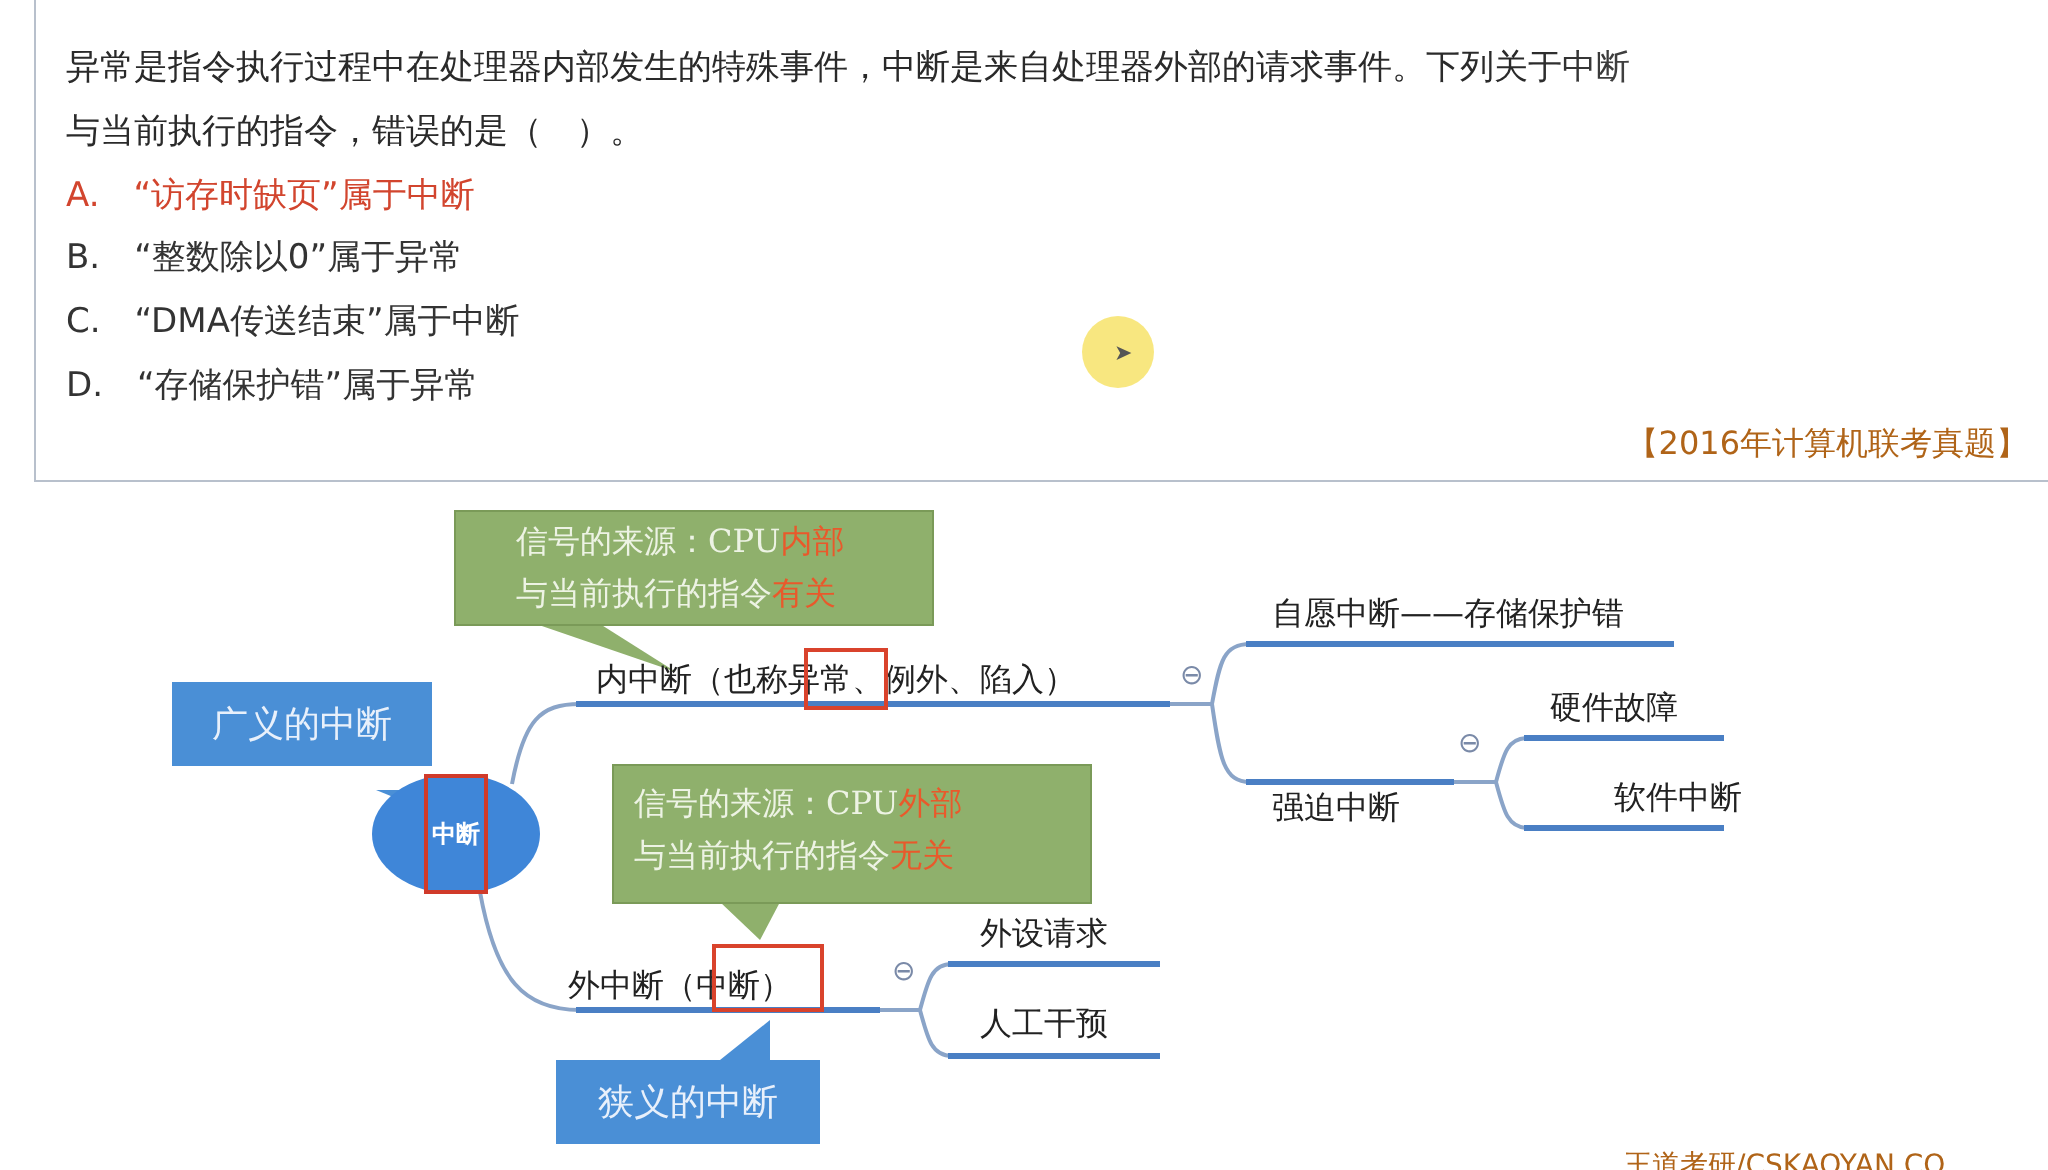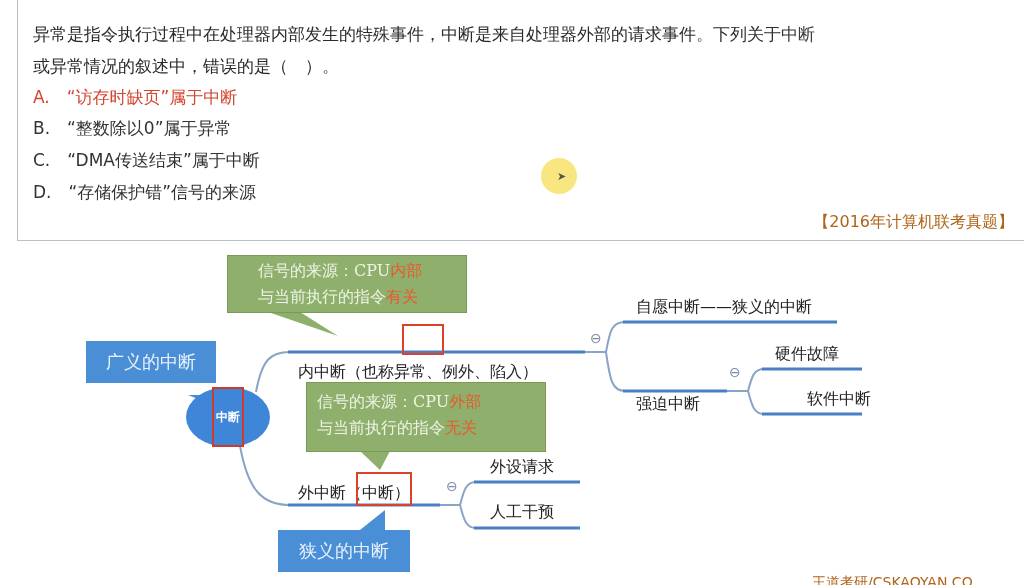--- a/index.html
+++ b/index.html
@@ -28,26 +28,26 @@
   .center span{color:#fff;font-weight:bold;font-size:12px;border:2px solid #d03a2a;padding:16px 2px;line-height:24px;}
   .redbox{position:absolute;border:2.5px solid #d9432c;}
   .watermark{position:absolute;left:812px;top:574px;font-size:14px;color:#b06418;white-space:nowrap;}
 </style>
 </head>
 <body>
 
 <div class="qbox"></div>
 <div class="stem">
   <div>异常是指令执行过程中在处理器内部发生的特殊事件，中断是来自处理器外部的请求事件。下列关于中断</div>
-  <div>或异常情况的叙述中，错误的是（　）。</div>
+  <div>与当前执行的指令，错误的是（　）。</div>
 </div>
 <div class="opt correct" style="top:86px">A.　“访存时缺页”属于中断</div>
 <div class="opt" style="top:117px">B.　“整数除以0”属于异常</div>
 <div class="opt" style="top:149px">C.　“DMA传送结束”属于中断</div>
-<div class="opt" style="top:181px">D.　“存储保护错”信号的来源</div>
+<div class="opt" style="top:181px">D.　“存储保护错”属于异常</div>
 <div class="source">【2016年计算机联考真题】</div>
 <div class="fade"></div>
 
 <div class="cursor-dot"></div>
 <div class="cursor-arrow">➤</div>
 
 <svg class="map" width="1024" height="585">
 
   <path d="M256 392 C262 360, 270 352, 290 352" stroke="#8aa4c8" stroke-width="2" fill="none"></path>
   <line x1="288" y1="352" x2="585" y2="352" stroke="#4a7fc4" stroke-width="3"></line>
@@ -86,27 +86,27 @@
 </div>
 <div class="callout-green" style="left:306px;top:382px;width:240px;height:70px;padding-top:6px;">
   <div><span>信号的来源：CPU</span><span class="hl">外部</span></div>
   <div><span>与当前执行的指令</span><span class="hl">无关</span></div>
 </div>
 
 <div class="center">
   <span>中断</span>
 </div>
 
-<div class="node" style="left:298px;top:330px;margin-top:32px;">内中断（也称异常、例外、陷入）</div>
+<div class="node" style="left:298px;top:330px;">内中断（也称异常、例外、陷入）</div>
 <div class="redbox" style="left:402px;top:324px;width:38px;height:27px;"></div>
 
-<div class="node" style="left:298px;top:483px;text-align:right;">外中断（中断）</div>
+<div class="node" style="left:284px;top:483px;text-align:right;">外中断（中断）</div>
 <div class="redbox" style="left:356px;top:472px;width:52px;height:30px;"></div>
 
-<div class="node" style="left:636px;top:297px;">自愿中断——狭义的中断</div>
+<div class="node" style="left:636px;top:297px;">自愿中断——存储保护错</div>
 <div class="node" style="left:636px;top:366px;margin-top:28px;">强迫中断</div>
 <div class="node" style="left:775px;top:344px;">硬件故障</div>
 <div class="node" style="left:775px;top:389px;margin-left:32px;">软件中断</div>
 
 <div class="node" style="left:490px;top:457px;">外设请求</div>
 <div class="node" style="left:490px;top:502px;">人工干预</div>
 
 <div class="node" style="left:590px;top:330px;font-size:14px;color:#7a8aa8;">⊖</div>
 <div class="node" style="left:729px;top:364px;font-size:14px;color:#7a8aa8;">⊖</div>
 <div class="node" style="left:446px;top:478px;font-size:14px;color:#7a8aa8;">⊖</div>

